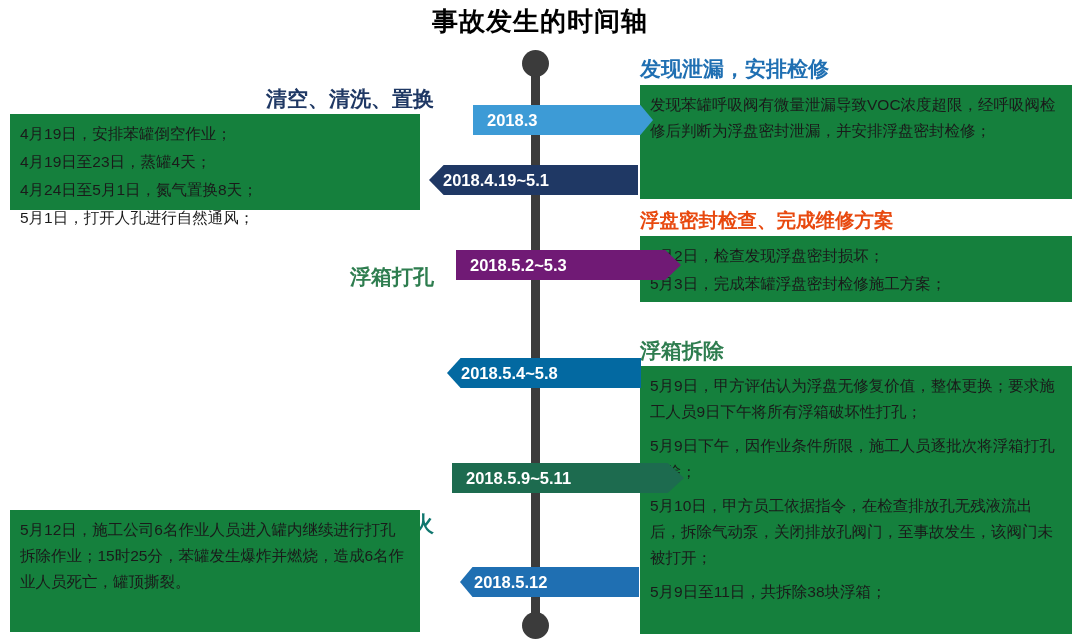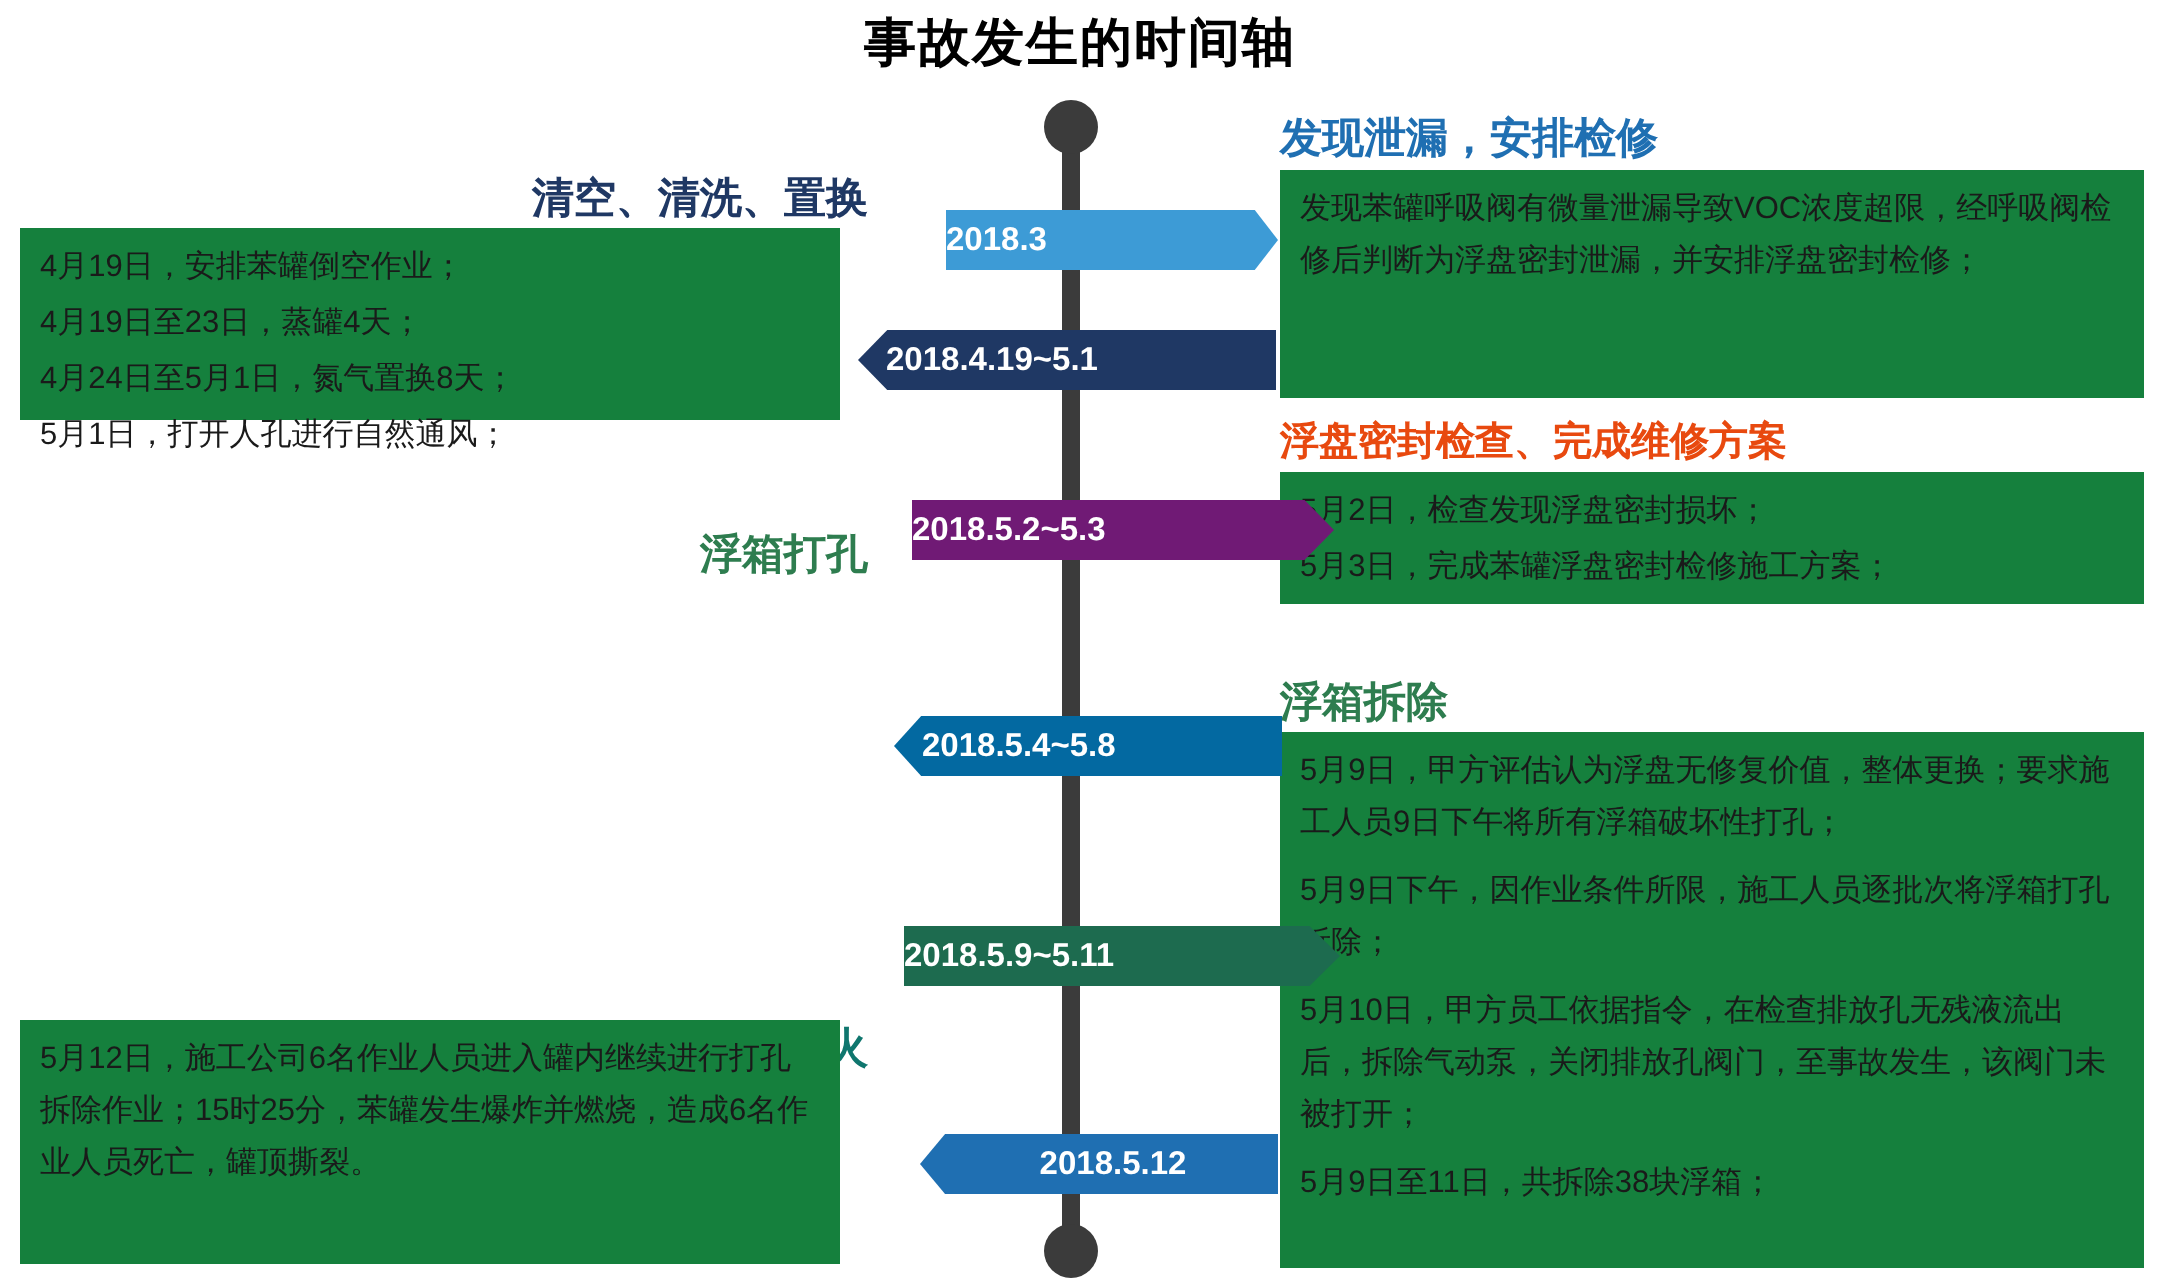--- a/index.html
+++ b/index.html
@@ -33,21 +33,21 @@
     color:#fff;font-weight:bold;font-size:16.5px;white-space:nowrap;
   }
   .chev-left{
     justify-content:flex-start;padding-left:14px;
     clip-path:polygon(0 0,100% 0,100% 100%,0 100%,6% 50%);
   }
   .chev-left.point-left{
     clip-path:polygon(7% 0,100% 0,100% 100%,7% 100%,0 50%);
   }
   .chev-right{
-    justify-content:flex-start;padding-right:26px;
+    justify-content:flex-start;padding-left:14px;padding-right:26px;
     clip-path:polygon(0 0,93% 0,100% 50%,93% 100%,0 100%);
   }
 
   
   .box{
     position:absolute;background:#15803d;color:#1a1a1a;
     font-size:15.5px;line-height:26px;padding:7px 10px 8px 10px;
     box-sizing:border-box;
   }
   .box p{margin:0;}
@@ -123,17 +123,17 @@
   </div>
 
   <div class="chev chev-left point-left" style="left:447px;top:358px;width:180px;background:#0369a1;">
     <span>2018.5.4~5.8</span>
   </div>
 
   <div class="chev chev-right" style="left:452px;top:463px;width:192px;background:#1d6b4f;">
     <span>2018.5.9~5.11</span>
   </div>
 
-  <div class="chev chev-left point-left" style="left:460px;top:567px;width:165px;background:#1f6fb2;justify-content:center;">
+  <div class="chev chev-left point-left" style="left:460px;top:567px;width:165px;background:#1f6fb2;">
     <span>2018.5.12</span>
   </div>
 
 </div>
 
 </body></html>

